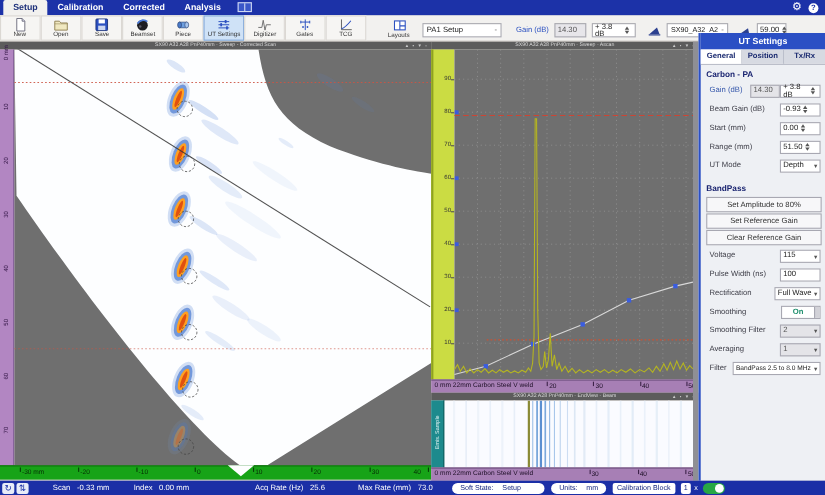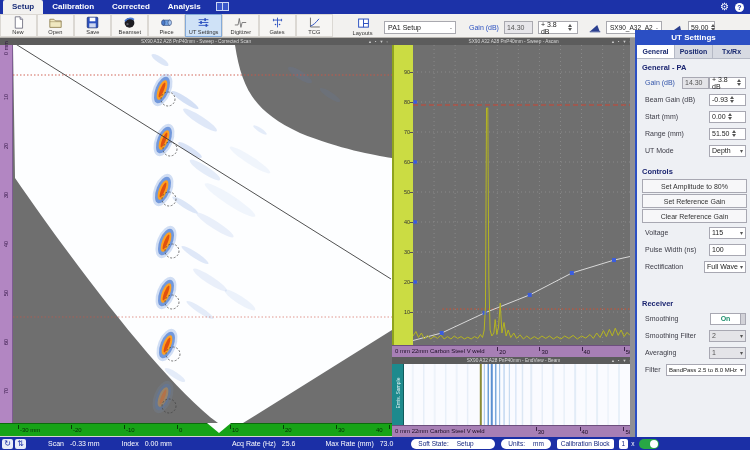--- a/index.html
+++ b/index.html
@@ -446,21 +446,21 @@
 
 <div id="panel" class="abs">
   <div id="panel-title">UT Settings</div>
   <div id="panel-tabs">
     <div class="ptab active">General</div>
     <div class="ptab">Position</div>
     <div class="ptab" style="border-right:none;">Tx/Rx</div>
   </div>
 
   <div class="psec">
-      <span>General - PA</span>
+      <span>Carbon - PA</span>
     </div>
 
   <div class="prow">
     <span class="plab" style="color:#3355aa;">Gain (dB)</span>
     <span class="pctl">
       <span class="pbox gray" style="width:27px;">14.30</span>
       <span class="pbox" style="width:37px;">
           <span>+ 3.8 dB</span>
           <span class="spin">
             <i class="up"></i>
@@ -501,21 +501,21 @@
   </div>
   <div class="prow">
     <span class="plab">UT Mode</span>
     <span class="pbox" style="width:37px;">
         <span>Depth</span>
         <span class="arr">▾</span>
       </span>
   </div>
 
   <div class="psec" style="padding-top:8px;">
-      <span>Controls</span>
+      <span>BandPass</span>
     </div>
   <div class="pbtn">Set Amplitude to 80%</div>
   <div class="pbtn">Set Reference Gain</div>
   <div class="pbtn">Clear Reference Gain</div>
 
   <div class="prow">
     <span class="plab">Voltage</span>
     <span class="pbox" style="width:37px;">
         <span>115</span>
         <span class="arr">▾</span>
@@ -528,23 +528,20 @@
       </span>
   </div>
   <div class="prow">
     <span class="plab">Rectification</span>
     <span class="pbox" style="width:42px;">
         <span>Full Wave</span>
         <span class="arr">▾</span>
       </span>
   </div>
 
-  <div class="psec" style="padding-top:24px;">
-      <span>Receiver</span>
-    </div>
   <div class="prow">
     <span class="plab">Smoothing</span>
     <span class="toggle-on">
         <span>On</span>
         <i></i>
       </span>
   </div>
   <div class="prow">
     <span class="plab">Smoothing Filter</span>
     <span class="pbox gray" style="width:37px;">

